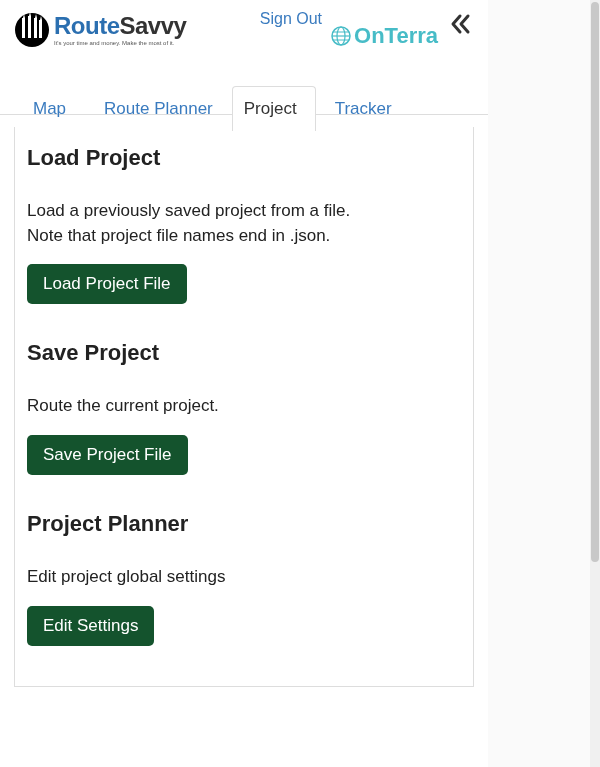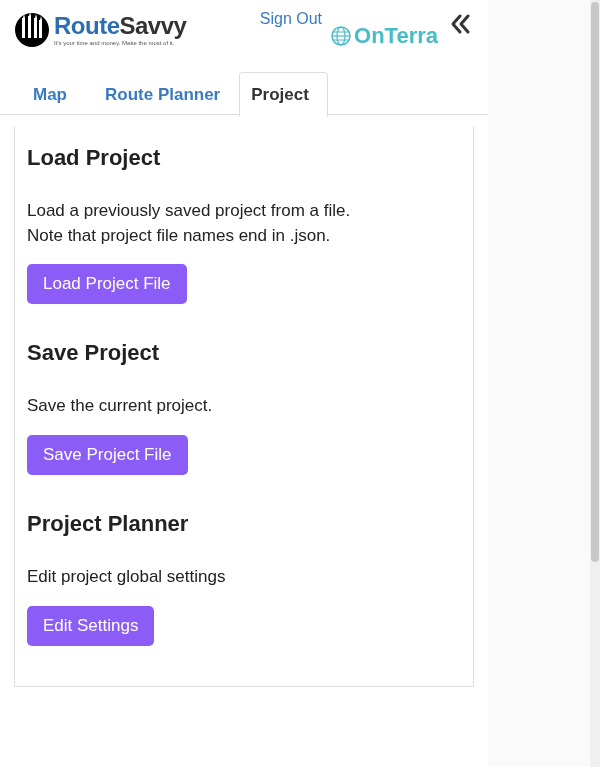--- a/index.html
+++ b/index.html
@@ -93,22 +93,21 @@
     }
     .tab {
       padding: 12px 18px;
       font-size: 17px;
       color: #3a7bbf;
       cursor: pointer;
       border: 1px solid transparent;
       border-bottom: none;
       border-radius: 4px 4px 0 0;
       position: relative;
-      top: 3px;
-      font-weight: bold;
+      top: 17px;
     }
     .tab.active {
       color: #333;
       border-color: #ddd;
       background: #fff;
       padding-left: 11px;
     }
     .content {
       border: 1px solid #ddd;
       border-top: none;
@@ -121,21 +120,21 @@
       color: #222;
       margin-bottom: 28px;
     }
     .section-text {
       font-size: 17px;
       color: #222;
       line-height: 1.45;
       margin-bottom: 16px;
     }
     .btn {
-      background: #8b5cf6;
+      background: #14532d;
       color: #fff;
       border: none;
       padding: 10px 16px;
       font-size: 17px;
       border-radius: 5px;
       cursor: pointer;
       display: inline-block;
     }
     .section {
       margin-bottom: 36px;
@@ -207,35 +206,36 @@
           <path d="M20 4 L13 12 L20 20" fill="none" stroke="#333" stroke-width="3" stroke-linecap="round" stroke-linejoin="round"></path>
         </svg>
       </div>
     </div>
   </div>
 
   <div class="tabs">
     <div class="tab">Map</div>
     <div class="tab">Route Planner</div>
     <div class="tab active">Project</div>
+    <div class="tab">Tracker</div>
   </div>
 
   <div class="content">
     <div class="section">
       <h2 class="section-title">Load Project</h2>
       <div class="section-text">
         <span>Load a previously saved project from a file.</span><br>
         <span>Note that project file names end in .json.</span>
       </div>
       <button class="btn">Load Project File</button>
     </div>
 
     <div class="section">
       <h2 class="section-title">Save Project</h2>
-      <div class="section-text">Save the current project.</div>
+      <div class="section-text">Route the current project.</div>
       <button class="btn">Save Project File</button>
     </div>
 
     <div class="section">
       <h2 class="section-title">Project Planner</h2>
       <div class="section-text">Edit project global settings</div>
       <button class="btn">Edit Settings</button>
     </div>
   </div>
 </div>

